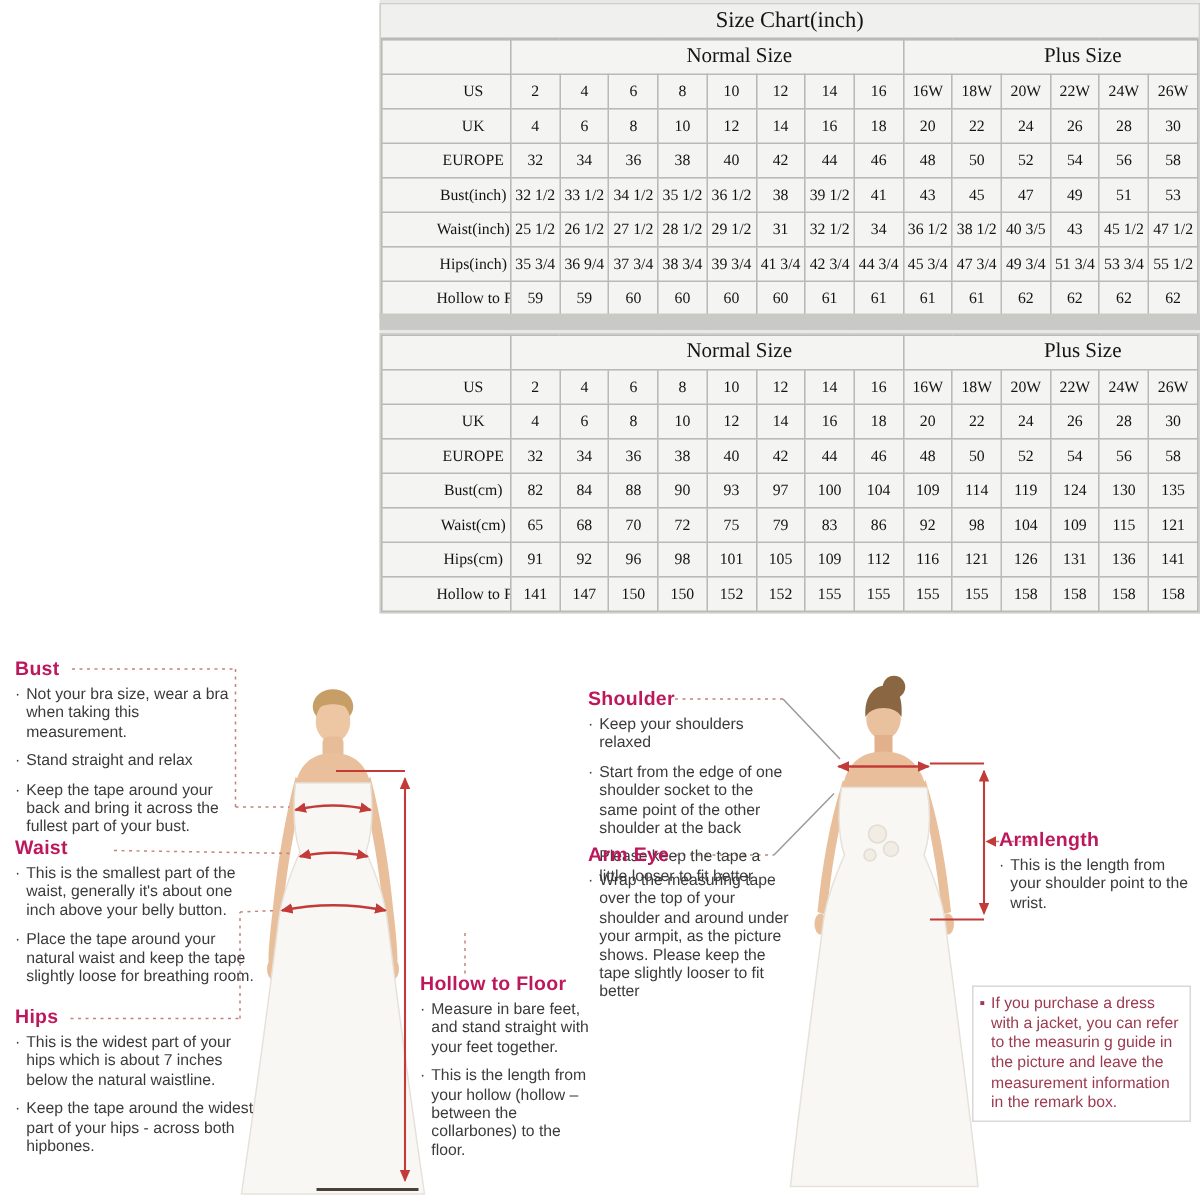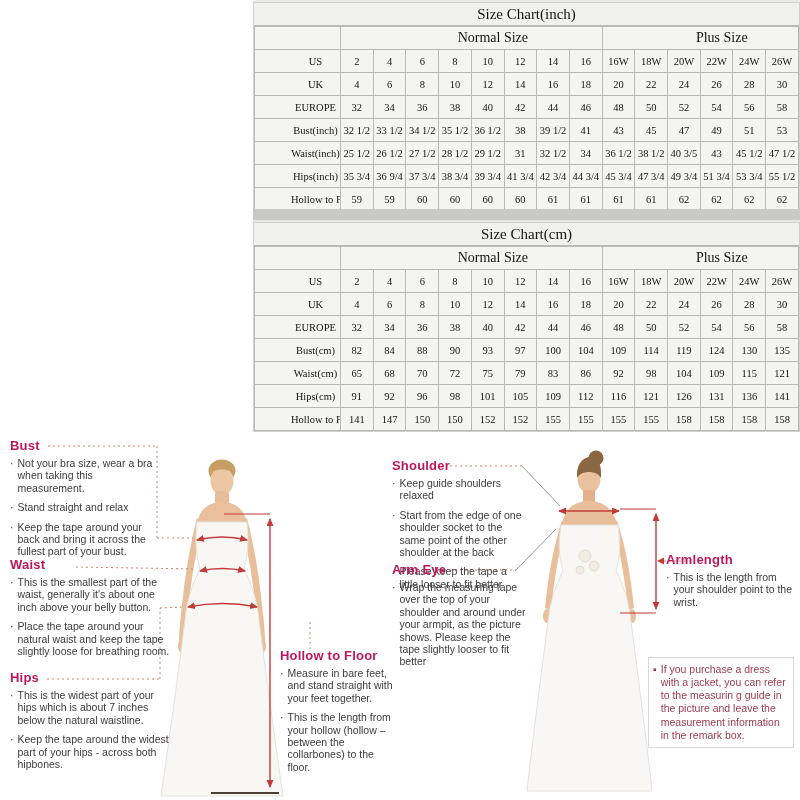--- a/index.html
+++ b/index.html
@@ -173,21 +173,20 @@
               <td>62</td>
               <td>62</td>
             </tr>
           </tbody>
       </table>
     </div>
 
     <div class="panel-divider"></div>
 
     <div class="size-table t2">
-      <div class="t-title">Size Chart(cm)</div>
       <table>
         <colgroup>
             <col class="lblcol">
             <col span="14">
           </colgroup>
         <thead>
           <tr>
             <th></th>
             <th colspan="8">Normal Size</th>
             <th colspan="6">Plus Size</th>
@@ -447,21 +446,21 @@
           <span>This is the length from your hollow (hollow – between the collarbones) to the floor.</span>
         </div>
       </div>
   </div>
 
   <div class="gsec" style="left:392px;top:458px;width:132px;">
     <div class="ghead">Shoulder</div>
     <div>
         <div class="bullet">
           <span class="bm">·</span>
-          <span>Keep guide shoulders relaxed</span>
+          <span>Keep your shoulders relaxed</span>
         </div>
         <div class="bullet">
           <span class="bm">·</span>
           <span>Start from the edge of one shoulder socket to the same point of the other shoulder at the back</span>
         </div>
         <div class="bullet">
           <span class="bm">·</span>
           <span>Please keep the tape a little looser to fit better</span>
         </div>
       </div>

